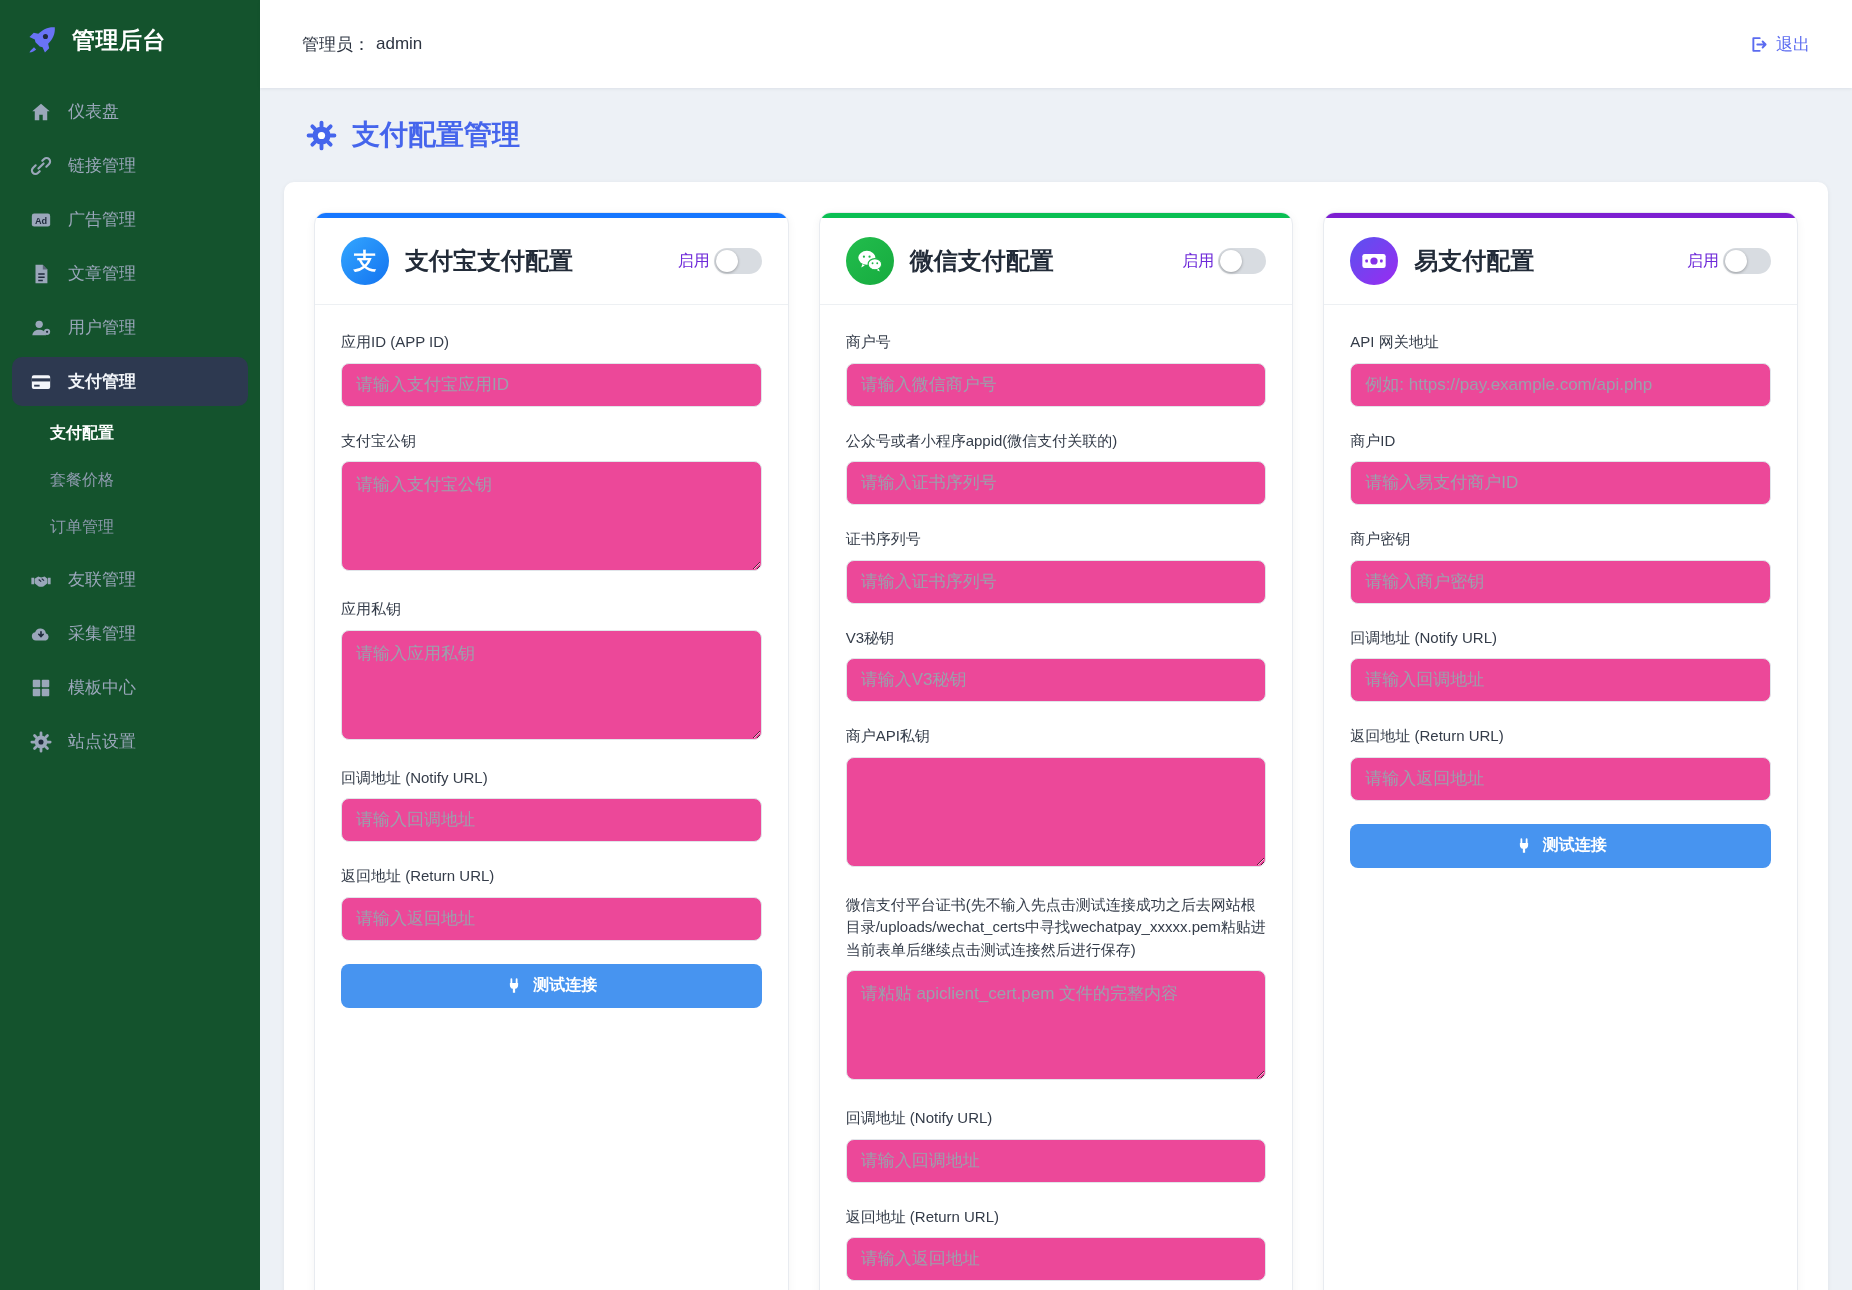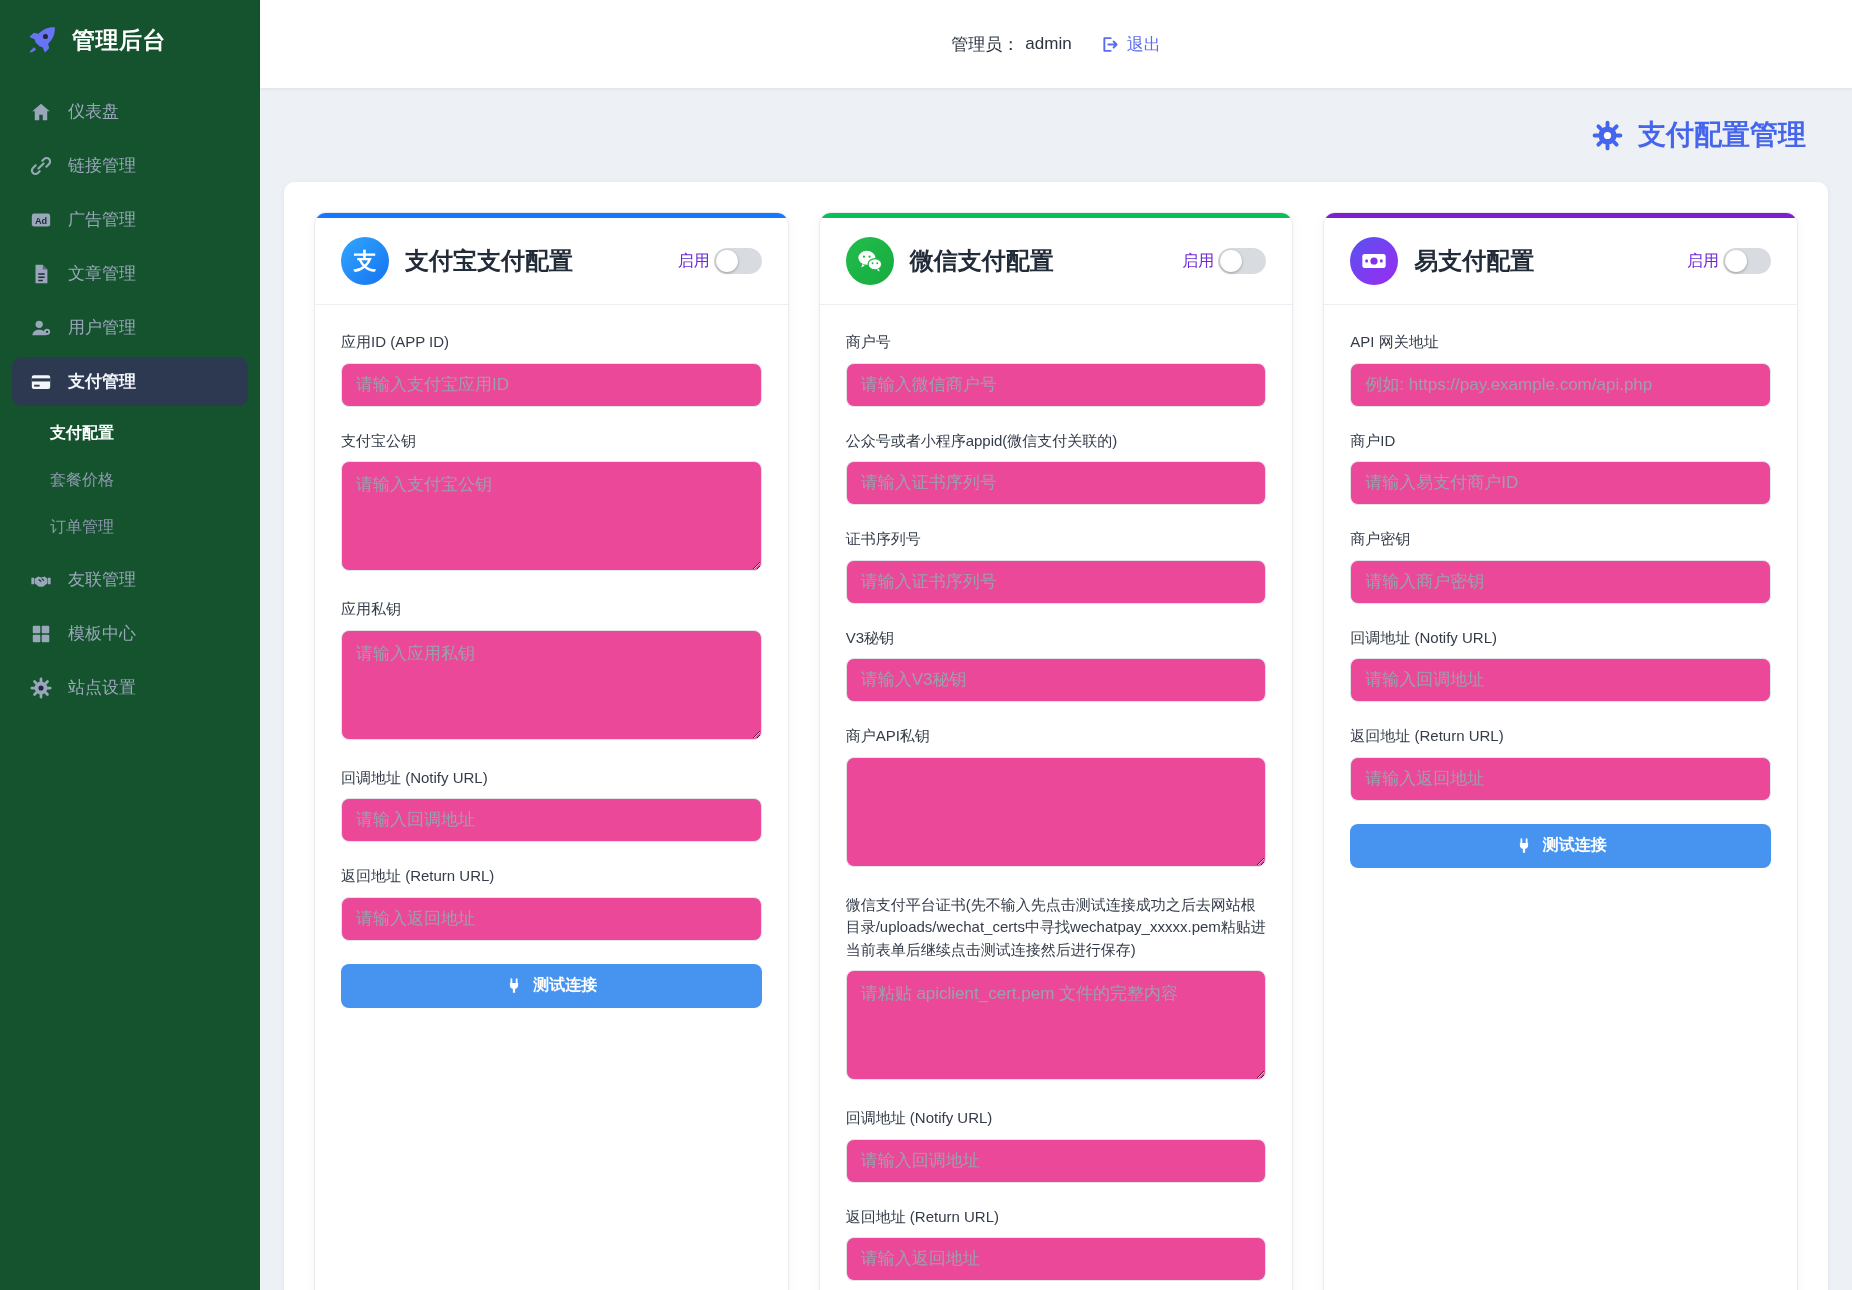--- a/index.html
+++ b/index.html
@@ -17,27 +17,27 @@
               margin:5px 0; font-size:17px; cursor:pointer; }
   .nav-item .ic { width:22px; height:22px; flex:0 0 22px; }
   .nav-item.active { background:#2d3950; margin:5px 12px; padding-left:18px; border-radius:10px;
                      color:#f3f6fa; font-weight:600; }
   .nav-sub { padding:12px 16px 12px 50px; margin:2px 0; font-size:16px; color:#8d9aad; cursor:pointer; }
   .nav-sub.active { color:#ffffff; font-weight:700; }
   .ic svg { width:100%; height:100%; display:block; }
   
   .main { flex:1; display:flex; flex-direction:column; height:100%; }
   .topbar { height:88px; flex:0 0 88px; background:#fff; box-shadow:0 1px 3px rgba(30,42,59,.08);
-            display:flex; align-items:center; justify-content:center; gap:28px; padding:0 42px;
+            display:flex; align-items:center; justify-content:space-between; gap:28px; padding:0 42px;
             font-size:17px; color:#2d3441; }
   .admin-info { display:flex; align-items:center; gap:6px; }
   .admin-name { font-weight:400; }
   .logout { display:flex; align-items:center; gap:8px; color:#5b6bf0; cursor:pointer; font-size:17px; }
   .logout .ic { width:19px; height:19px; }
-  .page-head { display:flex; align-items:center; gap:15px; padding:28px 46px 2px;justify-content:flex-end; }
+  .page-head { display:flex; align-items:center; gap:15px; padding:28px 46px 2px; }
   .page-head .ic { width:31px; height:31px; color:#4565ec; }
   .page-title { font-size:28px; font-weight:700; color:#4565ec; }
   .container { flex:1; margin:26px 24px 0; background:#fff; border-radius:10px;
                box-shadow:0 1px 5px rgba(15,23,42,.06); padding:30px; }
   .cards { display:grid; grid-template-columns:repeat(3,1fr); gap:30px; height:100%; }
   
   .card { background:#fff; border:1px solid #e8ebf0; border-radius:12px;
           box-shadow:0 2px 10px rgba(15,23,42,.05); overflow:hidden; display:flex; flex-direction:column; }
   .card-accent { height:5px; }
   .card-head { display:flex; align-items:center; padding:19px 26px; border-bottom:1px solid #edf0f3; }
@@ -151,20 +151,29 @@
             <path d="M1.5 9.5h3v7h-3zM19.5 9.5h3v7h-3z"></path>
             <path d="M5 15.5v-5l4-2.2 3.2 1 3.8-1 3 2.2v5l-3.4 2.8a3.4 3.4 0 0 1-2.3 1h-2.6a3.4 3.4 0 0 1-2.3-1z"></path>
             <path d="M9.5 11.5l2.7 2.3M12.8 10.5l2.5 2.2" stroke="#1e2a3b" stroke-width="1.3" fill="none"></path>
           </svg>
         </span>
         <span>友联管理</span>
       </div>
       <div class="nav-item">
         <span class="ic">
           <svg viewBox="0 0 24 24" fill="currentColor">
+            <path d="M6.5 19a4.5 4.5 0 0 1-.9-8.9 6 6 0 0 1 11.7 1.2A4 4 0 0 1 17.5 19z"></path>
+            <path d="M12 9.5v5M9.6 12.3L12 14.9l2.4-2.6" stroke="#1e2a3b" stroke-width="1.8" fill="none" stroke-linecap="round"></path>
+          </svg>
+        </span>
+        <span>采集管理</span>
+      </div>
+      <div class="nav-item">
+        <span class="ic">
+          <svg viewBox="0 0 24 24" fill="currentColor">
             <rect x="3" y="3" width="8.2" height="8.2" rx="1"></rect>
             <rect x="12.8" y="3" width="8.2" height="8.2" rx="1"></rect>
             <rect x="3" y="12.8" width="8.2" height="8.2" rx="1"></rect>
             <rect x="12.8" y="12.8" width="8.2" height="8.2" rx="1"></rect>
           </svg>
         </span>
         <span>模板中心</span>
       </div>
       <div class="nav-item">
         <span class="ic">

